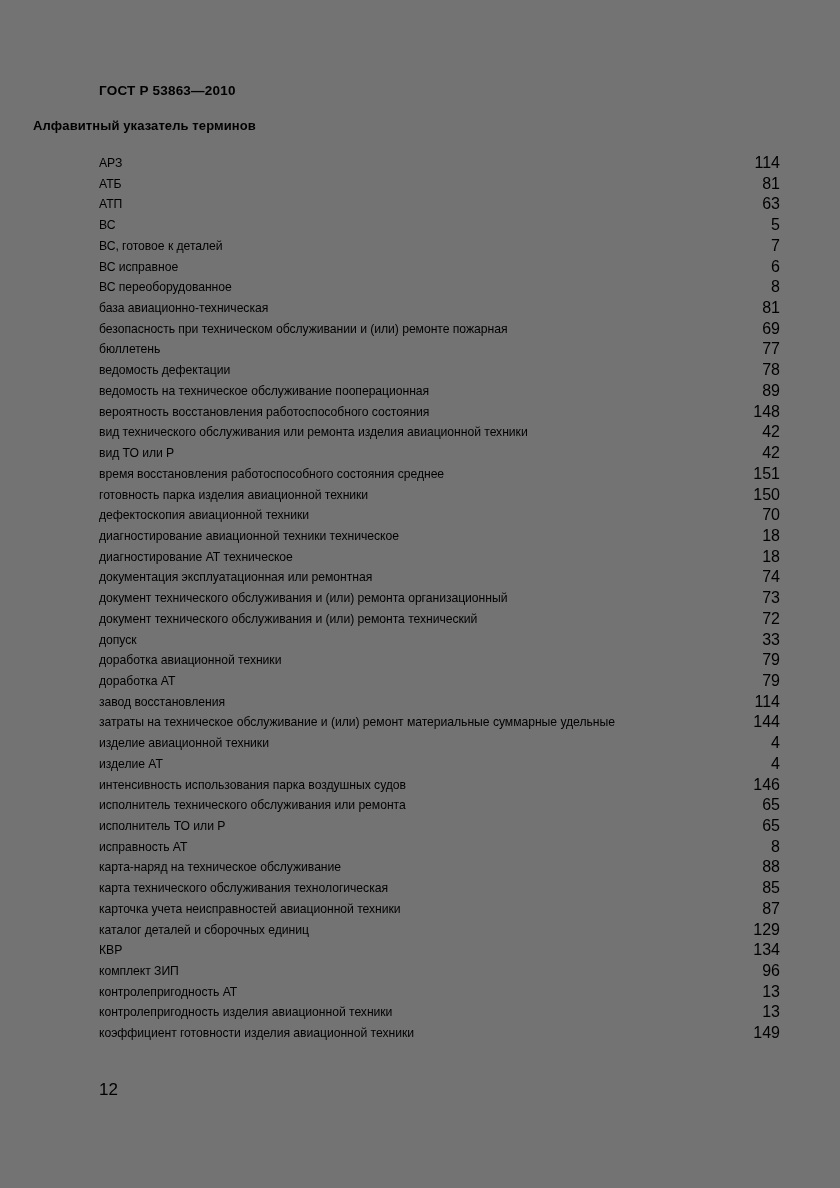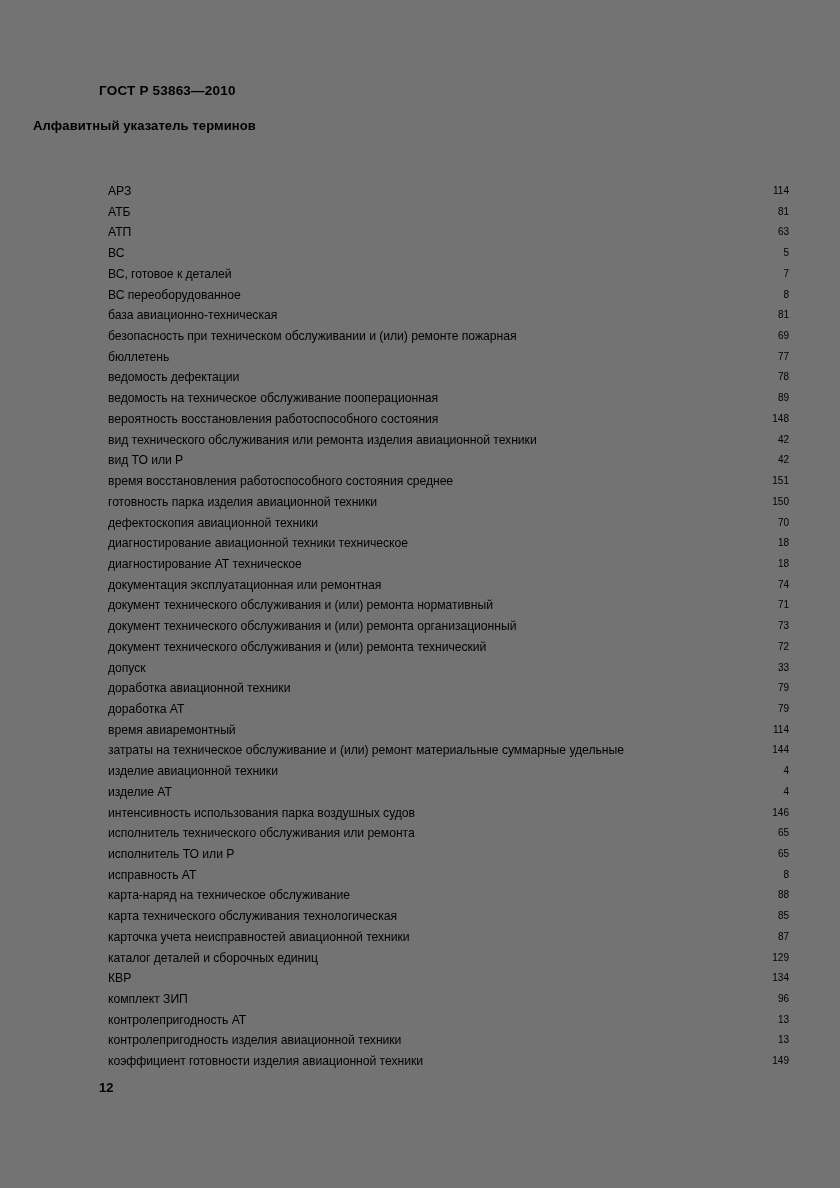--- a/index.html
+++ b/index.html
@@ -35,24 +35,23 @@
     top: 118px;
     width: 840px;
     text-align: left;
     font-size: 13px;
     font-weight: bold;
     letter-spacing: 0.1px;
     padding-left: 33px;
   }
   .index-list {
     position: absolute;
-    left: 108px;
+    left: 99px;
     top: 153px;
     width: 681px;
-    margin-top: 28px;
   }
   .index-row {
     position: relative;
     height: 20.72px;
     line-height: 20.72px;
     font-size: 12.2px;
     white-space: nowrap;
   }
   .index-row .term {
     display: inline-block;
@@ -62,68 +61,68 @@
     font-weight: normal;
   }
   .index-row.regular .term {
     font-weight: normal;
   }
   .index-row .page-ref {
     position: absolute;
     right: 0;
     top: 0;
     font-weight: normal;
-    font-size: 10px;
+    font-size: 16px;
     text-align: right;
   }
   .folio {
     position: absolute;
     left: 99px;
     top: 1080px;
-    font-size: 13px;
-    font-weight: bold;
+    font-size: 17px;
+    font-weight: normal;
   }
 </style>
 </head>
 <body>
 
 <div class="page">
 
   <div class="std-header">ГОСТ Р 53863—2010</div>
 
   <div class="index-title">Алфавитный указатель терминов</div>
 
   <div class="index-list">
       <div class="index-row regular"><span class="term">АРЗ</span><span class="page-ref">114</span></div>
       <div class="index-row regular"><span class="term">АТБ</span><span class="page-ref">81</span></div>
       <div class="index-row regular"><span class="term">АТП</span><span class="page-ref">63</span></div>
       <div class="index-row regular"><span class="term">ВС</span><span class="page-ref">5</span></div>
       <div class="index-row regular"><span class="term">ВС, готовое к деталей</span><span class="page-ref">7</span></div>
+      <div class="index-row regular"><span class="term">ВС исправное</span><span class="page-ref">6</span></div>
       <div class="index-row regular"><span class="term">ВС переоборудованное</span><span class="page-ref">8</span></div>
       <div class="index-row bold"><span class="term">база авиационно-техническая</span><span class="page-ref">81</span></div>
       <div class="index-row bold"><span class="term">безопасность при техническом обслуживании и (или) ремонте пожарная</span><span class="page-ref">69</span></div>
       <div class="index-row bold"><span class="term">бюллетень</span><span class="page-ref">77</span></div>
       <div class="index-row bold"><span class="term">ведомость дефектации</span><span class="page-ref">78</span></div>
       <div class="index-row bold"><span class="term">ведомость на техническое обслуживание пооперационная</span><span class="page-ref">89</span></div>
       <div class="index-row bold"><span class="term">вероятность восстановления работоспособного состояния</span><span class="page-ref">148</span></div>
       <div class="index-row bold"><span class="term">вид технического обслуживания или ремонта изделия авиационной техники</span><span class="page-ref">42</span></div>
       <div class="index-row regular"><span class="term">вид ТО или Р</span><span class="page-ref">42</span></div>
       <div class="index-row bold"><span class="term">время восстановления работоспособного состояния среднее</span><span class="page-ref">151</span></div>
       <div class="index-row bold"><span class="term">готовность парка изделия авиационной техники</span><span class="page-ref">150</span></div>
       <div class="index-row bold"><span class="term">дефектоскопия авиационной техники</span><span class="page-ref">70</span></div>
       <div class="index-row bold"><span class="term">диагностирование авиационной техники техническое</span><span class="page-ref">18</span></div>
       <div class="index-row regular"><span class="term">диагностирование АТ техническое</span><span class="page-ref">18</span></div>
       <div class="index-row bold"><span class="term">документация эксплуатационная или ремонтная</span><span class="page-ref">74</span></div>
-      <div class="index-row bold"><span class="term">документ технического обслуживания и (или) ремонта нормативный</span><span class="page-ref">71</span></div>
       <div class="index-row bold"><span class="term">документ технического обслуживания и (или) ремонта организационный</span><span class="page-ref">73</span></div>
       <div class="index-row bold"><span class="term">документ технического обслуживания и (или) ремонта технический</span><span class="page-ref">72</span></div>
       <div class="index-row regular"><span class="term">допуск</span><span class="page-ref">33</span></div>
       <div class="index-row bold"><span class="term">доработка авиационной техники</span><span class="page-ref">79</span></div>
       <div class="index-row regular"><span class="term">доработка АТ</span><span class="page-ref">79</span></div>
-      <div class="index-row bold"><span class="term">время авиаремонтный</span><span class="page-ref">114</span></div>
+      <div class="index-row bold"><span class="term">завод восстановления</span><span class="page-ref">114</span></div>
       <div class="index-row bold"><span class="term">затраты на техническое обслуживание и (или) ремонт материальные суммарные удельные</span><span class="page-ref">144</span></div>
       <div class="index-row bold"><span class="term">изделие авиационной техники</span><span class="page-ref">4</span></div>
       <div class="index-row regular"><span class="term">изделие АТ</span><span class="page-ref">4</span></div>
       <div class="index-row bold"><span class="term">интенсивность использования парка воздушных судов</span><span class="page-ref">146</span></div>
       <div class="index-row bold"><span class="term">исполнитель технического обслуживания или ремонта</span><span class="page-ref">65</span></div>
       <div class="index-row regular"><span class="term">исполнитель ТО или Р</span><span class="page-ref">65</span></div>
       <div class="index-row regular"><span class="term">исправность АТ</span><span class="page-ref">8</span></div>
       <div class="index-row bold"><span class="term">карта-наряд на техническое обслуживание</span><span class="page-ref">88</span></div>
       <div class="index-row bold"><span class="term">карта технического обслуживания технологическая</span><span class="page-ref">85</span></div>
       <div class="index-row bold"><span class="term">карточка учета неисправностей авиационной техники</span><span class="page-ref">87</span></div>

